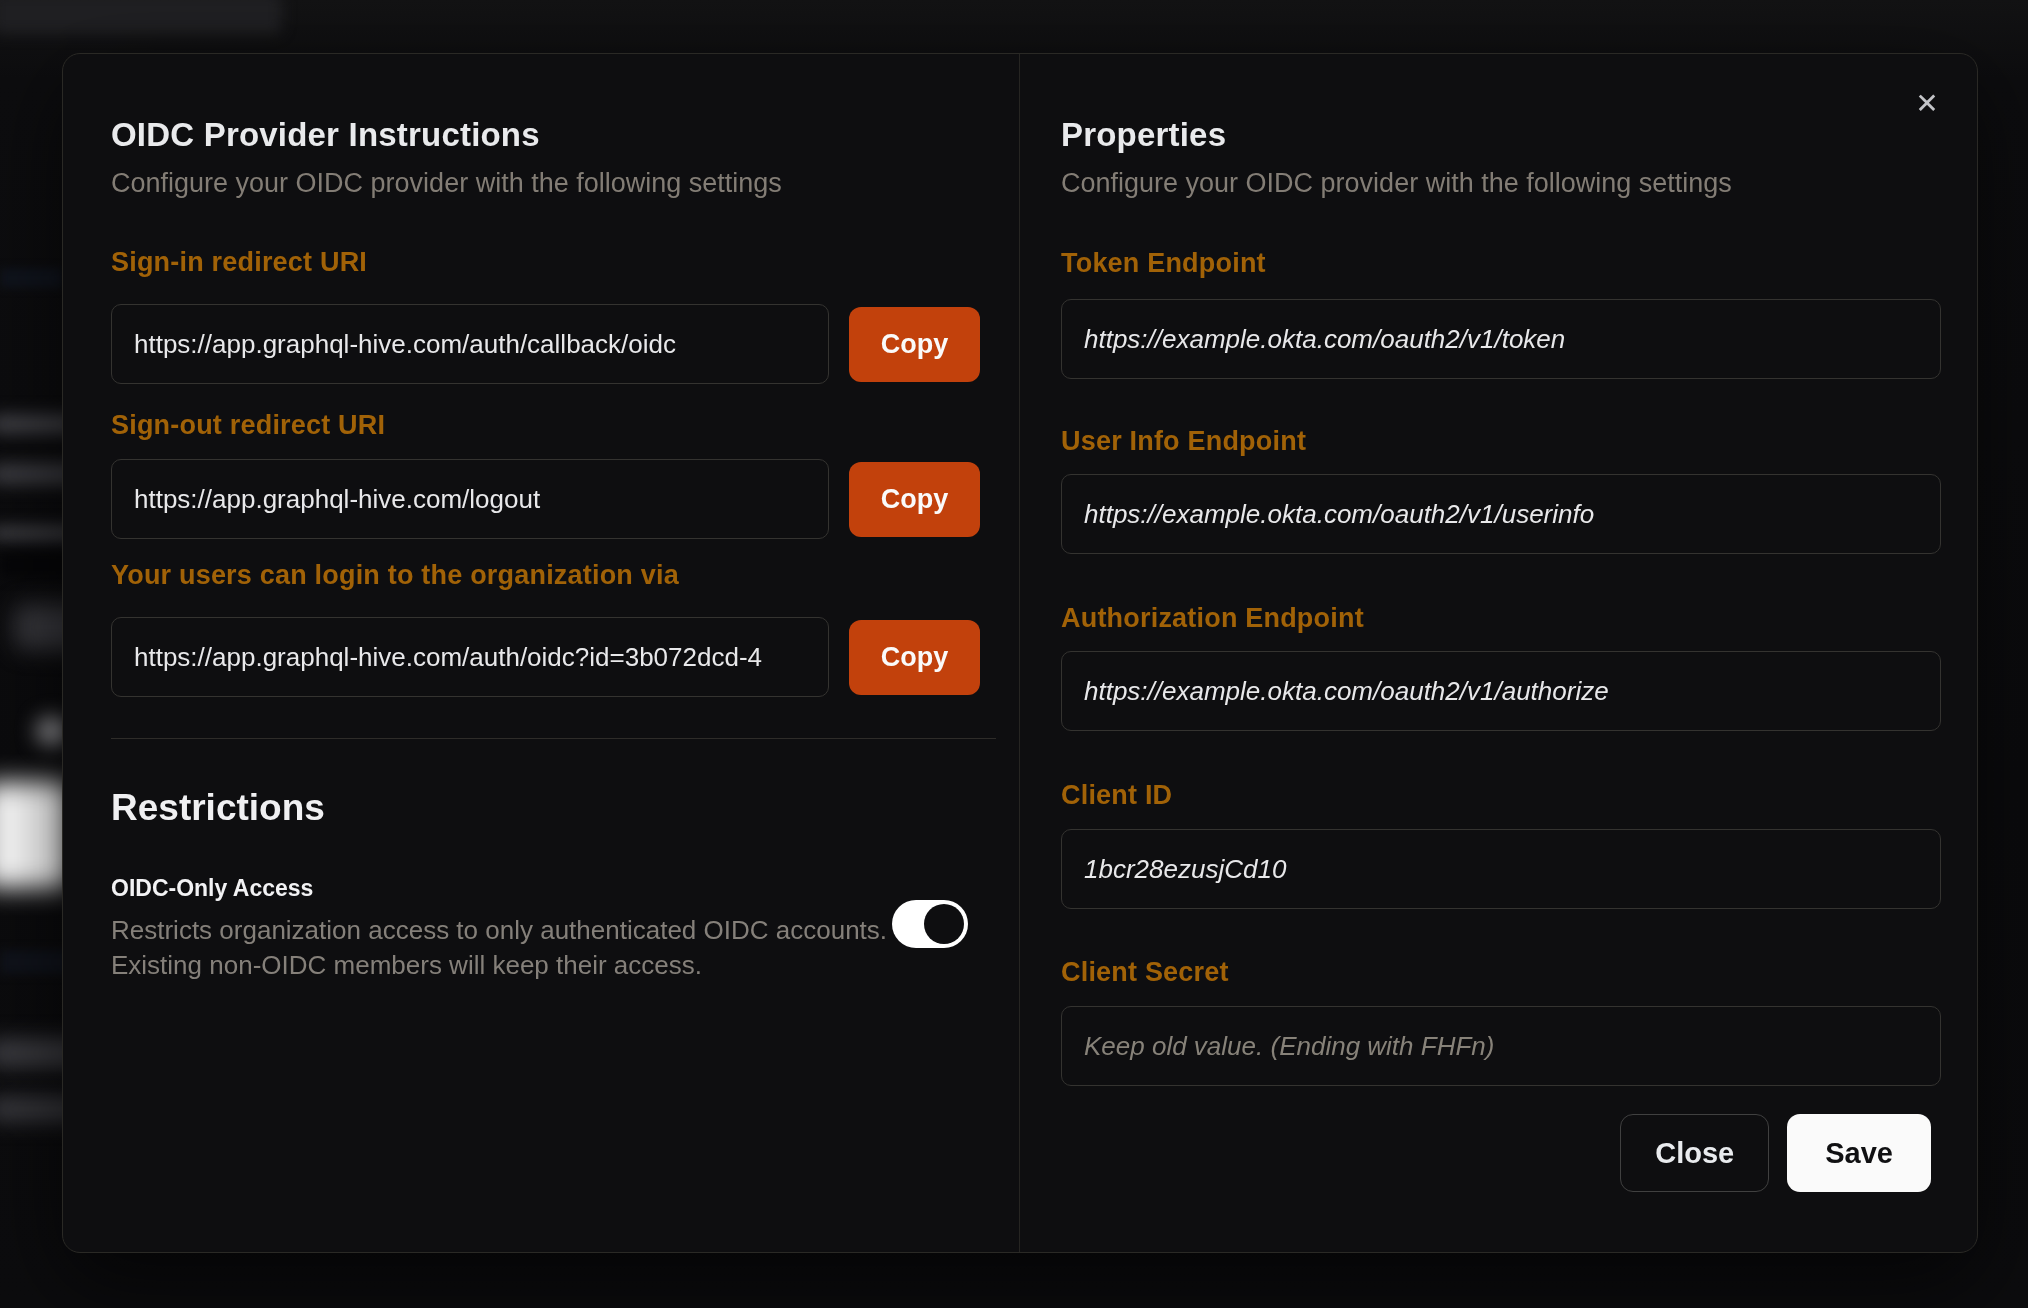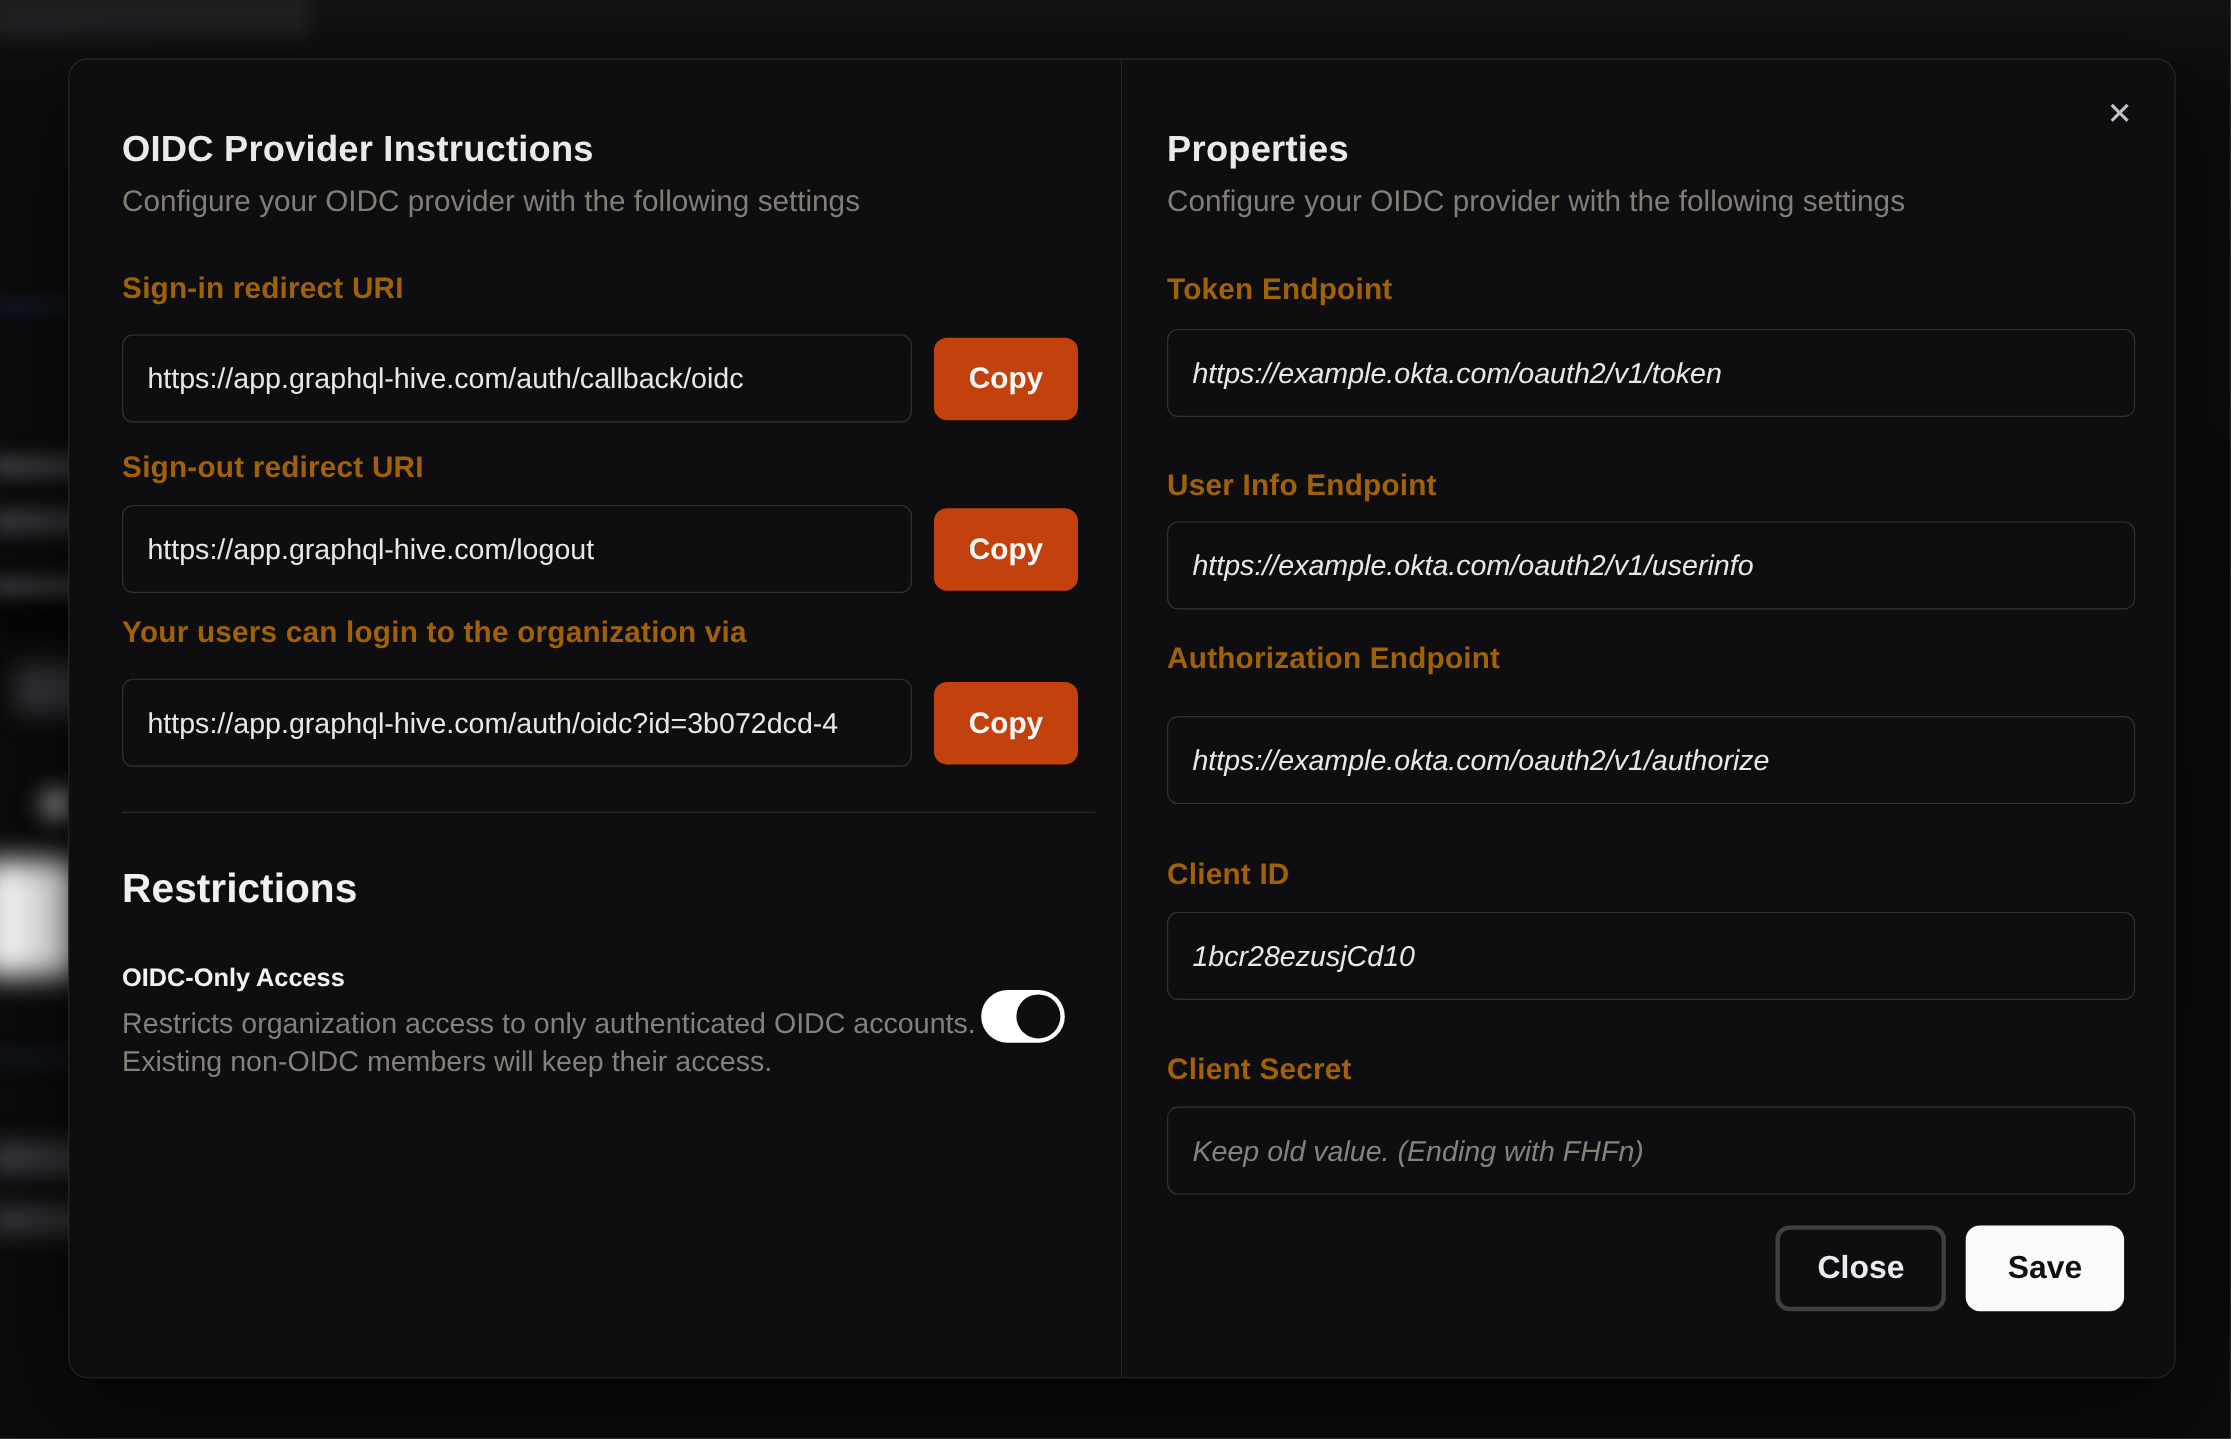--- a/index.html
+++ b/index.html
@@ -78,21 +78,21 @@
     background:#e6e6e6; transition:none;
   }
   .switch.on { background:#ffffff; }
   .switch.on .thumb { left:32px; background:#0e0e10; }
 
   .actions { position:absolute; right:10px; display:flex; gap:18px; }
   .btn {
     height:78px; border-radius:13px; font-size:29px; font-weight:600;
     cursor:pointer; font-family:"Liberation Sans", sans-serif;
   }
-  .btn-close { background:transparent; border:4px solid #404040; color:#e9ebee; padding:0 34px; }
+  .btn-close { background:transparent; border:1px solid #404040; color:#e9ebee; padding:0 34px; }
   .btn-save  { background:#fafafa; border:none; color:#101012; padding:10px 38px; }
 </style>
 </head>
 <body>
 
 <div class="blob" style="left:-8px;top:-8px;width:290px;height:42px;background:#202023;border-radius:10px;filter:blur(7px);"></div>
 <div class="blob" style="left:0;top:268px;width:62px;height:20px;background:#10141d;filter:blur(4px);"></div>
 <div class="blob" style="left:-10px;top:414px;width:88px;height:20px;background:#3e3e43;border-radius:10px;filter:blur(8px);"></div>
 <div class="blob" style="left:-10px;top:463px;width:128px;height:22px;background:#3a3a3f;border-radius:10px;filter:blur(8px);"></div>
 <div class="blob" style="left:-10px;top:527px;width:112px;height:12px;background:#4a4a4f;border-radius:6px;filter:blur(8px);"></div>
@@ -152,21 +152,21 @@
     <div class="f-label" style="top:194px">Token Endpoint</div>
     <div class="f-row" style="top:245px">
       <input class="f-input w-right" value="https://example.okta.com/oauth2/v1/token" style="">
     </div>
 
     <div class="f-label" style="top:372px">User Info Endpoint</div>
     <div class="f-row" style="top:420px">
       <input class="f-input w-right" value="https://example.okta.com/oauth2/v1/userinfo" style="">
     </div>
 
-    <div class="f-label" style="top:529px">Authorization Endpoint</div>
+    <div class="f-label" style="top:549px">Authorization Endpoint</div>
     <div class="f-row" style="top:597px">
       <input class="f-input w-right" value="https://example.okta.com/oauth2/v1/authorize" style="">
     </div>
 
     <div class="f-label" style="top:726px">Client ID</div>
     <div class="f-row" style="top:775px">
       <input class="f-input w-right" value="1bcr28ezusjCd10" style="">
     </div>
 
     <div class="f-label" style="top:903px">Client Secret</div>

